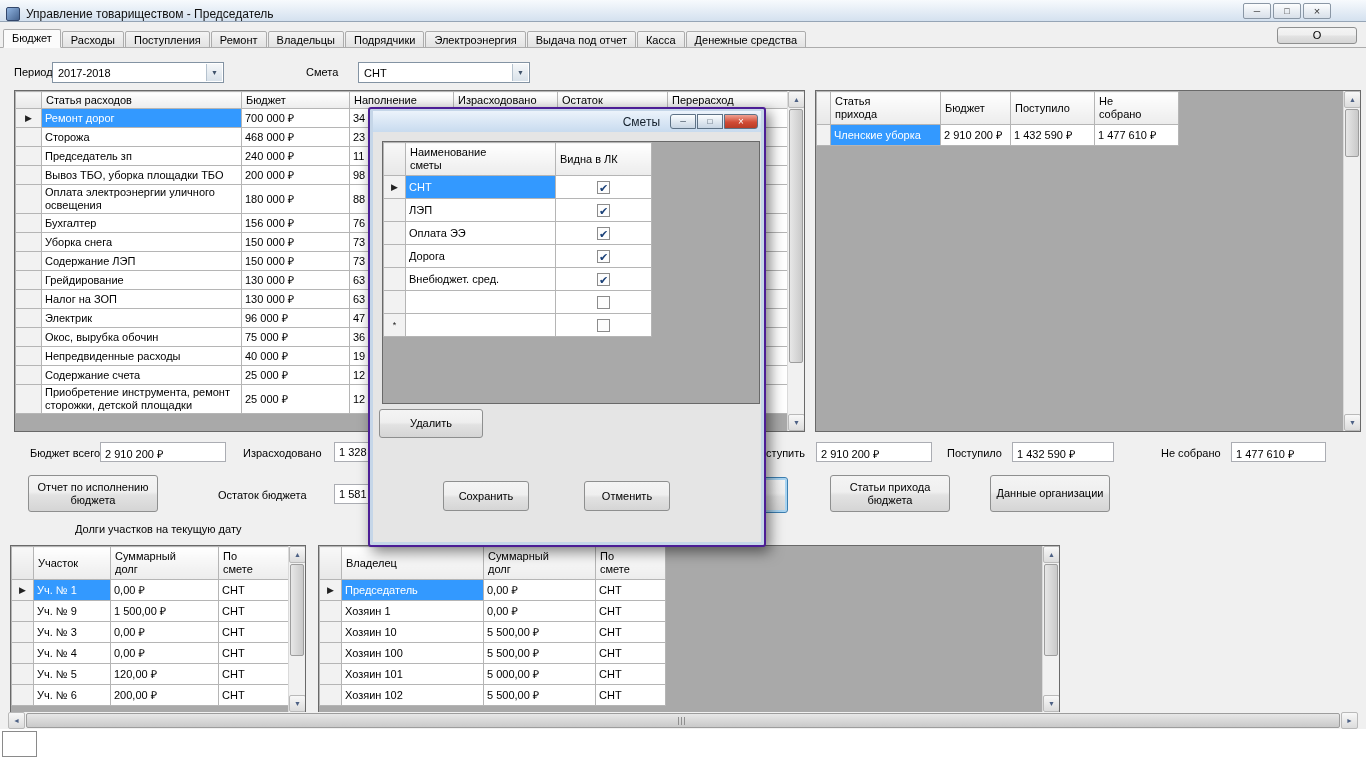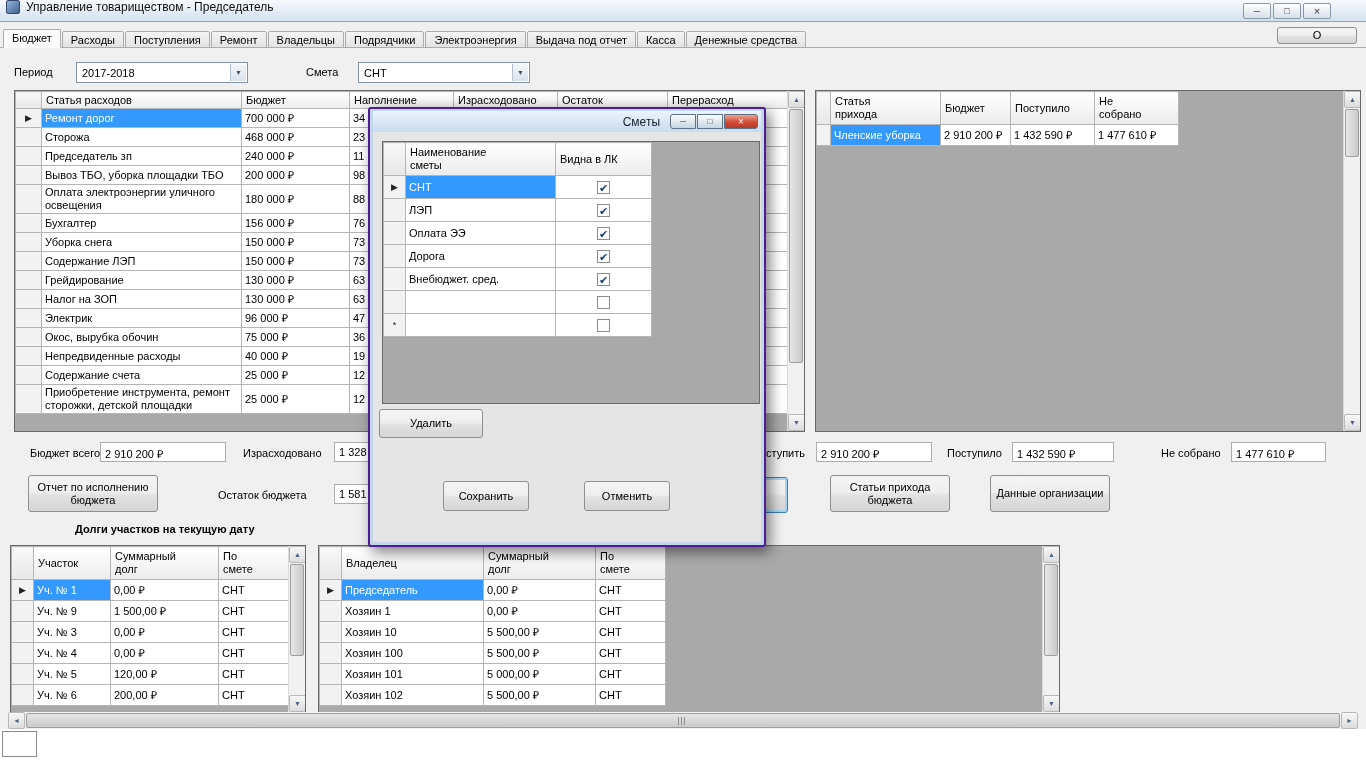--- a/index.html
+++ b/index.html
@@ -2,36 +2,36 @@
 <html><head>
 <meta charset="utf-8">
 <style>
   *{margin:0;padding:0;box-sizing:border-box}
   html,body{background:#444;}
   #screen{position:relative;width:1366px;height:768px;overflow:hidden;background:#F0F0F0;
           font-family:"Liberation Sans",sans-serif;font-size:11px;color:#000;}
   .abs{position:absolute}
   
   .titlebar{left:0;top:0;width:1366px;height:22px;background:linear-gradient(#F7FAFD,#D4E1EF);
-            border-bottom:1px solid #96A5B6;display:flex;align-items:flex-start;gap:6px;padding-left:6px}
+            border-bottom:1px solid #96A5B6;display:flex;align-items:flex-end;gap:6px;padding-left:6px}
   .app-icon{width:14px;height:14px;border:1px solid #33476B;border-radius:2px;
             background:linear-gradient(135deg,#8FB3E0,#46648F)}
   .title-text{font-size:12px;color:#101010;white-space:nowrap}
   .capbtns{position:absolute;right:35px;top:3px;display:flex;gap:2px}
   .capbtn{width:28px;height:16px;border:1px solid #8A97A5;border-radius:2px;color:#333;
           background:linear-gradient(#FDFEFE,#D8E0E9);display:flex;align-items:center;justify-content:center;font-size:9px}
   
   .tabs{left:3px;top:29px;height:19px;display:flex;align-items:flex-end;z-index:2}
   .tab{height:17px;padding:2px 8px 0;margin-right:1px;border:1px solid #ACACAC;border-radius:2px 2px 0 0;
        background:linear-gradient(#F4F4F4,#E3E3E3);white-space:nowrap}
   .tab.sel{height:19px;background:#FBFBFB;border-bottom:1px solid #FBFBFB}
   .tabline{left:0;top:47px;width:1366px;height:1px;background:#ACACAC;z-index:1}
   
   .lbl{position:absolute;white-space:nowrap}
-  .lbl.bold{font-weight:bold}
+  .lbl.bold{font-weight:normal}
   .btn{position:absolute;border:1px solid #8E8F8F;border-radius:3px;text-align:center;line-height:13px;
        background:linear-gradient(#F4F4F4,#EFEFEF 45%,#E2E2E2 55%,#D5D5D5);
        display:flex;align-items:center;justify-content:center;padding:2px 4px}
   .btn.focused{border:1px solid #3C7FB1;box-shadow:inset 0 0 0 2px #A9D4F1}
   .tb{position:absolute;height:20px;border:1px solid #ABADB3;background:#fff;padding:3px 4px;
       overflow:hidden;white-space:nowrap}
   .combo{position:absolute;height:21px;border:1px solid #8393A3;background:#fff;display:flex;
          align-items:center;padding-left:5px;overflow:hidden}
   .combo .arrow{position:absolute;right:1px;top:1px;bottom:1px;width:16px;border-left:1px solid #B5C2CE;
          background:linear-gradient(#F5F7F9,#D9E2EA);display:flex;align-items:center;justify-content:center;
@@ -124,21 +124,21 @@
       <div class="tab">Выдача под отчет</div>
 
       <div class="tab">Касса</div>
 
       <div class="tab">Денежные средства</div>
     </div>
   <div class="abs tabline"></div>
   <div class="btn" style="left:1277px;top:27px;width:80px;height:17px">О</div>
 
   <div class="lbl" style="left:14px;top:66px">Период</div>
-  <div class="combo" style="left:76px;top:62px;width:172px">
+  <div class="combo" style="left:52px;top:62px;width:172px">
     <span>2017-2018</span>
     <span class="arrow">▼</span>
   </div>
   <div class="lbl" style="left:306px;top:66px">Смета</div>
   <div class="combo" style="left:358px;top:62px;width:172px">
     <span>СНТ</span>
     <span class="arrow">▼</span>
   </div>
 
   <div class="gridwrap" style="left:14px;top:90px;width:791px;height:342px">

